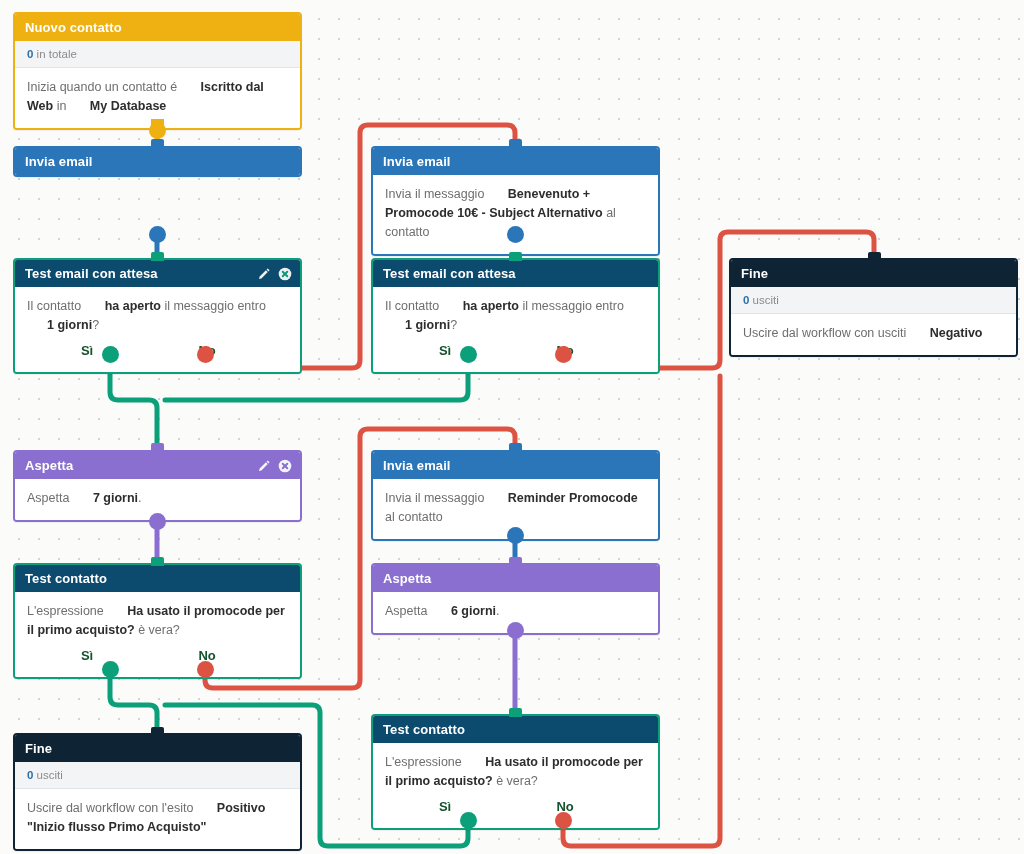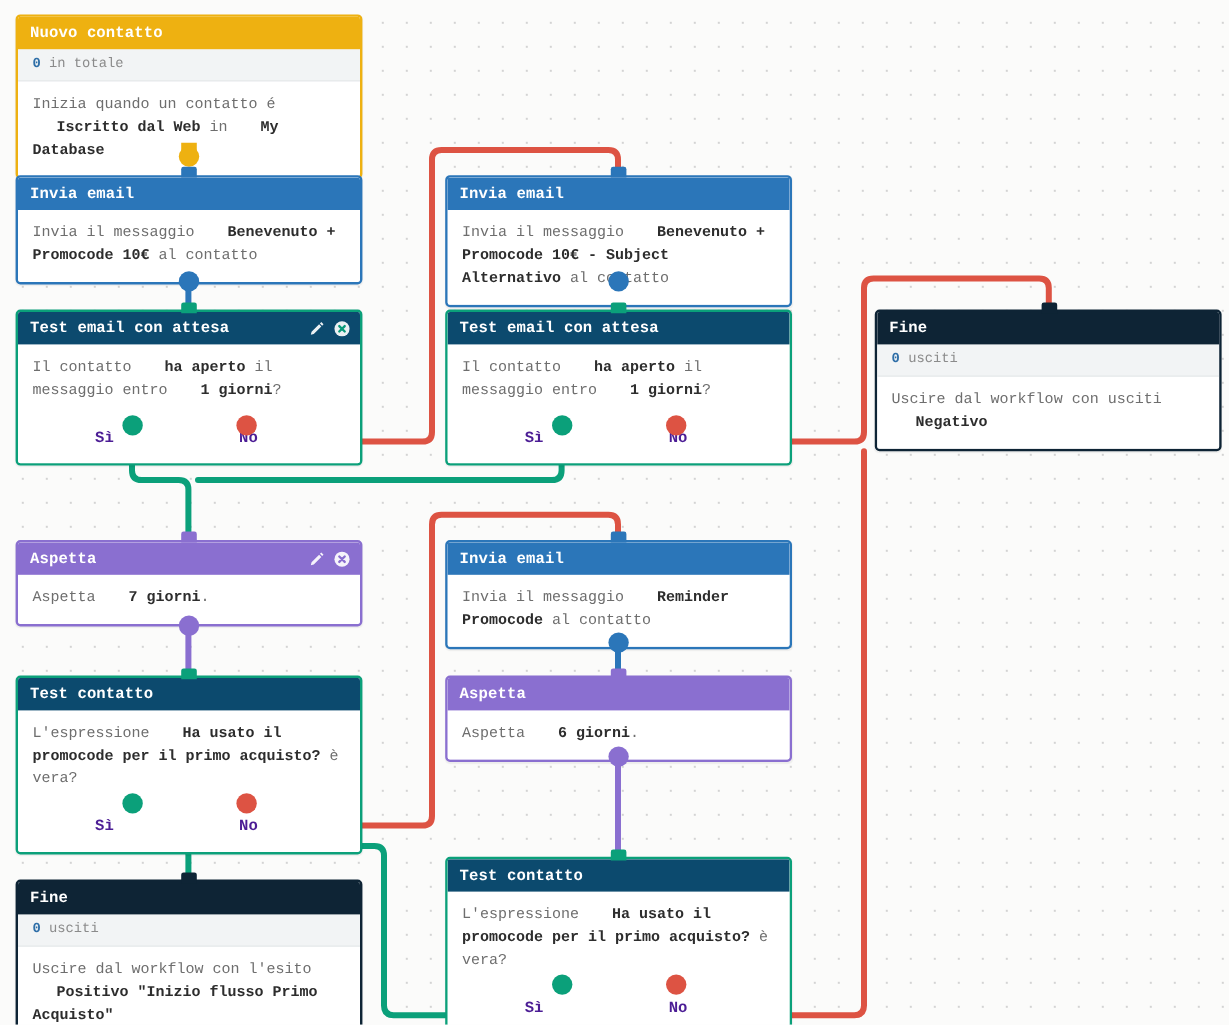--- a/index.html
+++ b/index.html
@@ -7,21 +7,20 @@
     width:1024px;height:854px;overflow:hidden;
     font-family:"Liberation Sans","DejaVu Sans",sans-serif;
     background:#fbfbfa;
   }
   #canvas{
     position:relative;width:1024px;height:854px;overflow:hidden;
     background-color:#fbfbfa;
     background-image:radial-gradient(#d3d3d3 1px, transparent 1.1px);
     background-size:20px 20px;
     background-position:9px 9px;
-    font-family:Liberation Mono, monospace;
   }
   #wires{position:absolute;left:0;top:0;width:1024px;height:854px;}
 
   
   .node{
     position:absolute;
     border-radius:4px;
     box-sizing:border-box;
     border:2px solid #ccc;
     background:#ffffff;
@@ -49,22 +48,22 @@
     background:#fff;
   }
   .node .cnt b{color:#2d2d2d;font-weight:bold;margin-left:20px;}
   .node .meta{
     padding:5px 12px;
     font-size:11.5px;line-height:16px;color:#8b8b8b;
     background:#f2f4f5;border-bottom:1px solid #e2e5e7;
   }
   .node .meta b{color:#2f6fa8;font-weight:bold;}
   .branches{
-    margin-top:20px;display:flex;
-    font-size:13px;font-weight:bold;color:#4c1d95;
+    margin-top:6px;display:flex;
+    font-size:13px;font-weight:bold;color:#14532d;
   }
   .branches span{flex:1;text-align:center;}
   .branches span.b1{flex:0 0 46%;}
   .branches span.b2{flex:0 0 46%;}
 
   
   .n-start {border-color:#eeb111;}
   .n-start .hdr{background:#eeb111;}
   .n-email {border-color:#2b76b9;}
   .n-email .hdr{background:#2b76b9;}
@@ -147,23 +146,20 @@
     </div>
   </div>
   <div class="port p-bot c-yellow" style="left:151px;top:119px;"></div>
   <div class="knob k-yellow" style="left:149px;top:122px;"></div>
 
   <div class="port p-top c-blue" style="left:151px;top:139px;"></div>
   <div class="node n-email" style="left:13px;top:146px;width:289px;">
     <div class="hdr">
       <span>Invia email</span>
     </div>
-    <div class="cnt">
-      <span>Invia il messaggio </span><b>Benevenuto + Promocode 10€</b><span> al contatto</span>
-    </div>
   </div>
   <div class="knob k-blue" style="left:149px;top:226px;"></div>
 
   <div class="port p-top c-green" style="left:151px;top:252px;"></div>
   <div class="node n-test" style="left:13px;top:258px;width:289px;">
     <div class="hdr">
       <span>Test email con attesa</span>
       <span class="tools">
         <span class="ic">
           <svg width="14" height="14" viewBox="0 0 16 16">

